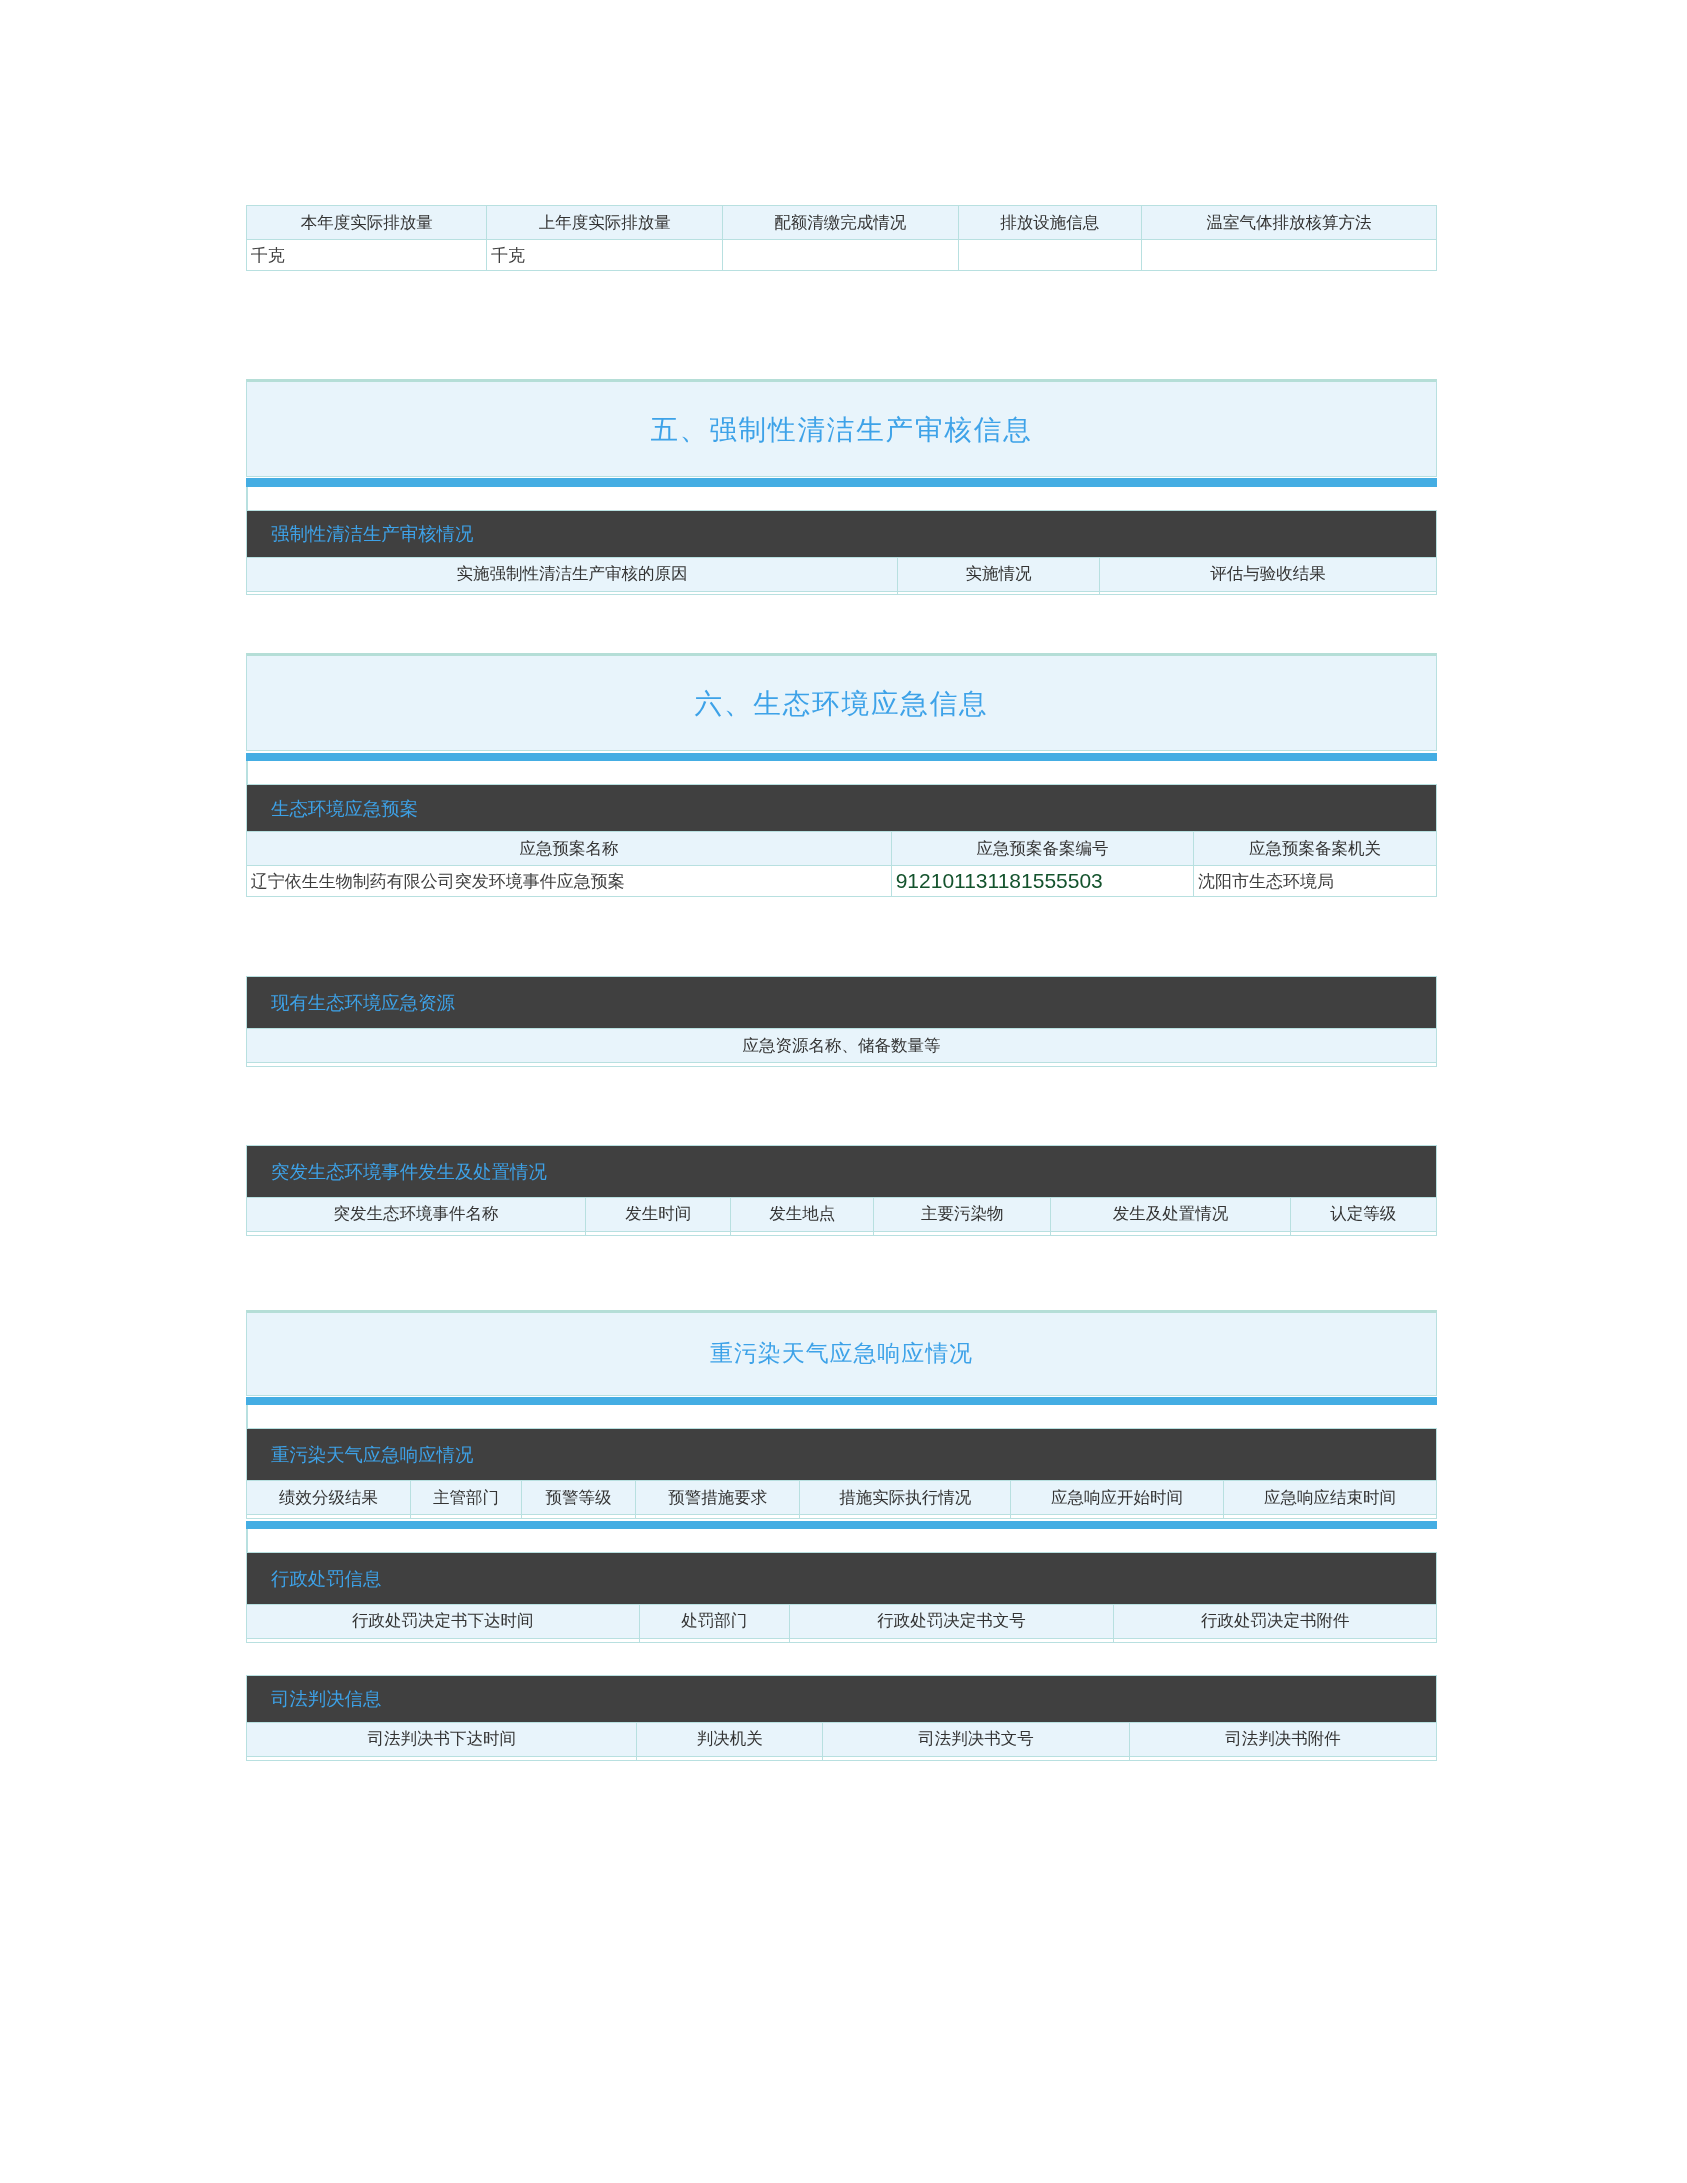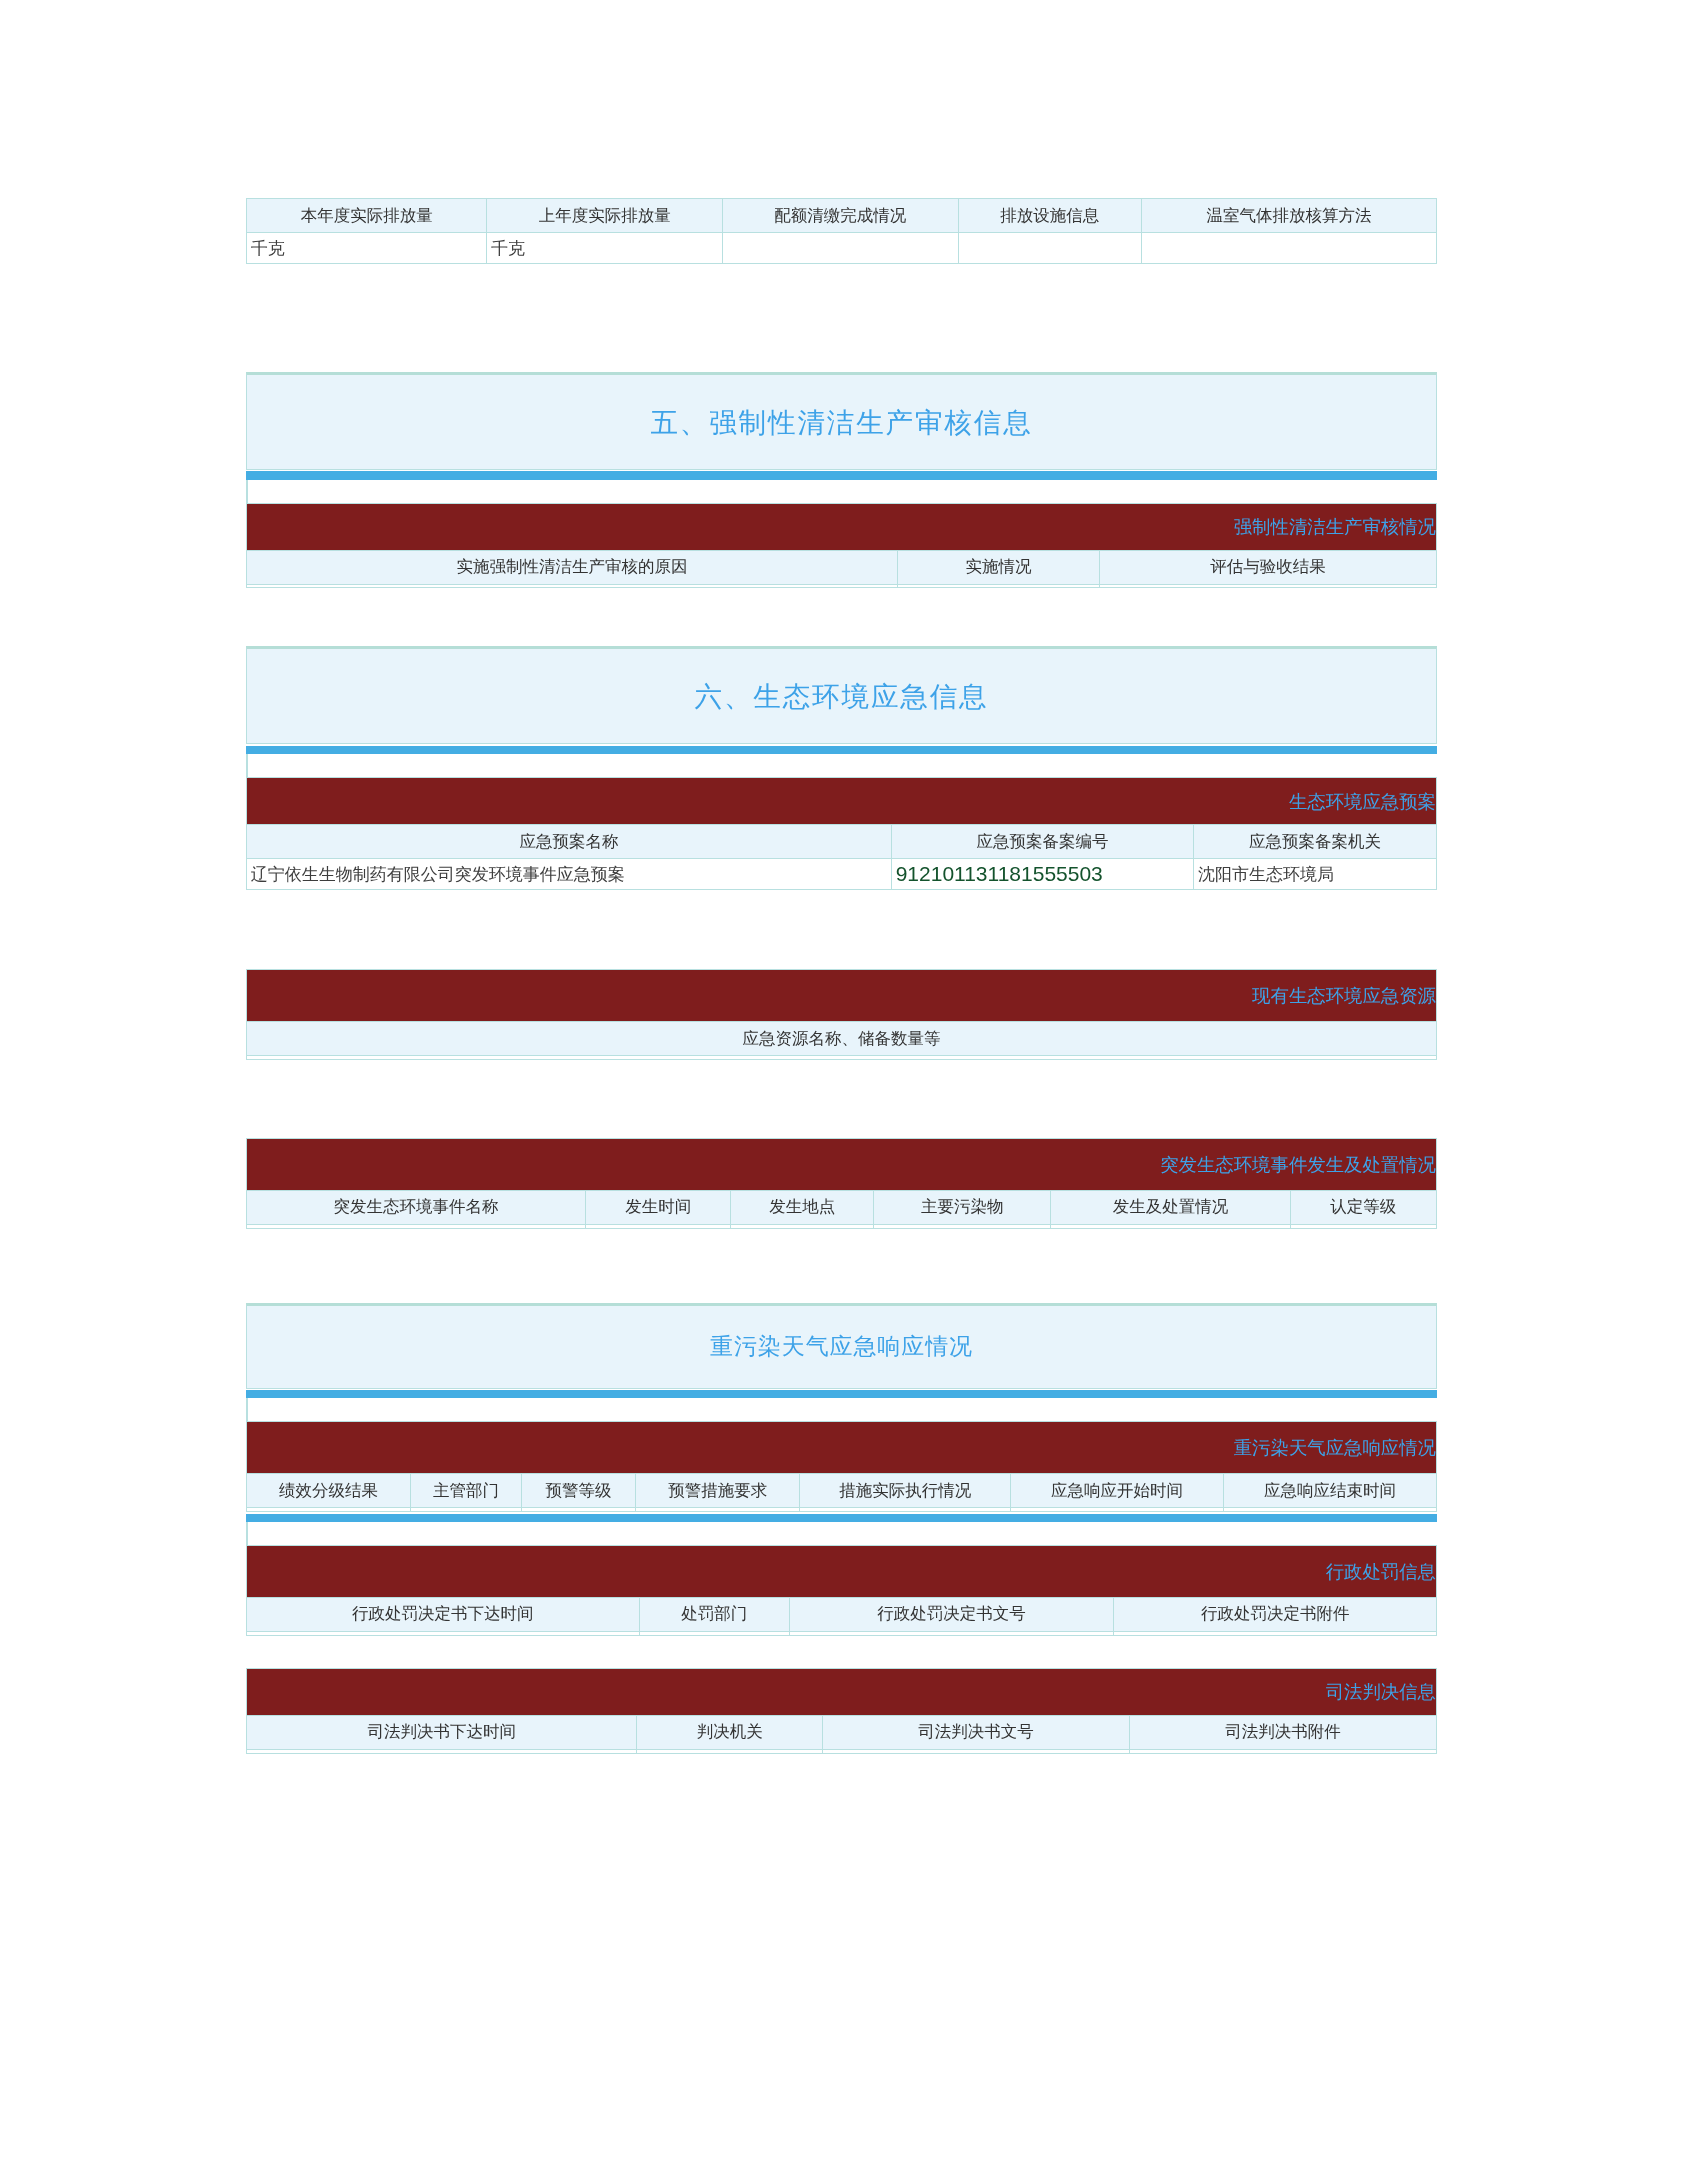--- a/index.html
+++ b/index.html
@@ -1,40 +1,40 @@
 <!DOCTYPE html>
 <html style="font-size:7.4px"><head>
 <meta charset="utf-8">
 <style>
   html,body{margin:0;padding:0;background:#ffffff;}
   body{
     width:1687px;height:2183px;position:relative;overflow:hidden;
     font-family:"Liberation Serif",serif;
     -webkit-font-smoothing:antialiased;
   }
-  .content{position:absolute;left:246px;top:0;width:1191px;}
+  .content{position:absolute;left:246px;top:7px;width:1191px;}
 
   
   table.tbl{
     width:100%;border-collapse:collapse;table-layout:fixed;
     background:#ffffff;
   }
   .tbl th,.tbl td{
     border:1.8px solid #b8e0e0;
     font-weight:normal;
     font-size:16.5px;color:#333333;
     text-align:center;vertical-align:middle;
     padding:0;overflow:hidden;white-space:nowrap;
   }
   .tbl th{background:#e8f4fb;height:33px;}
   .tbl td.data{height:30px;text-align:left;padding-left:3.7px;font-size:17px;color:#3d3d3d;background:#ffffff;}
   .tbl td.num{font-family:"Liberation Sans",sans-serif;font-size:21px;color:#14532d;}
   .tbl td.title-cell{
-    height:46px;background:#7f1d1d;
-    color:#3da2e8;font-size:18.4px;text-align:right;
+    height:46px;background:#404040;
+    color:#3da2e8;font-size:18.4px;text-align:left;padding-left:24px;
   }
   .tbl td.title-cell.tall{height:51px;}
   .tbl tr.empty td{height:2.8px;background:#ffffff;}
 
   
   .section{
     background:#e8f4fb;
     border:1.8px solid #b8e0e0;border-top:3.7px solid #b5ded7;
     height:94px;
     display:flex;align-items:center;justify-content:center;

